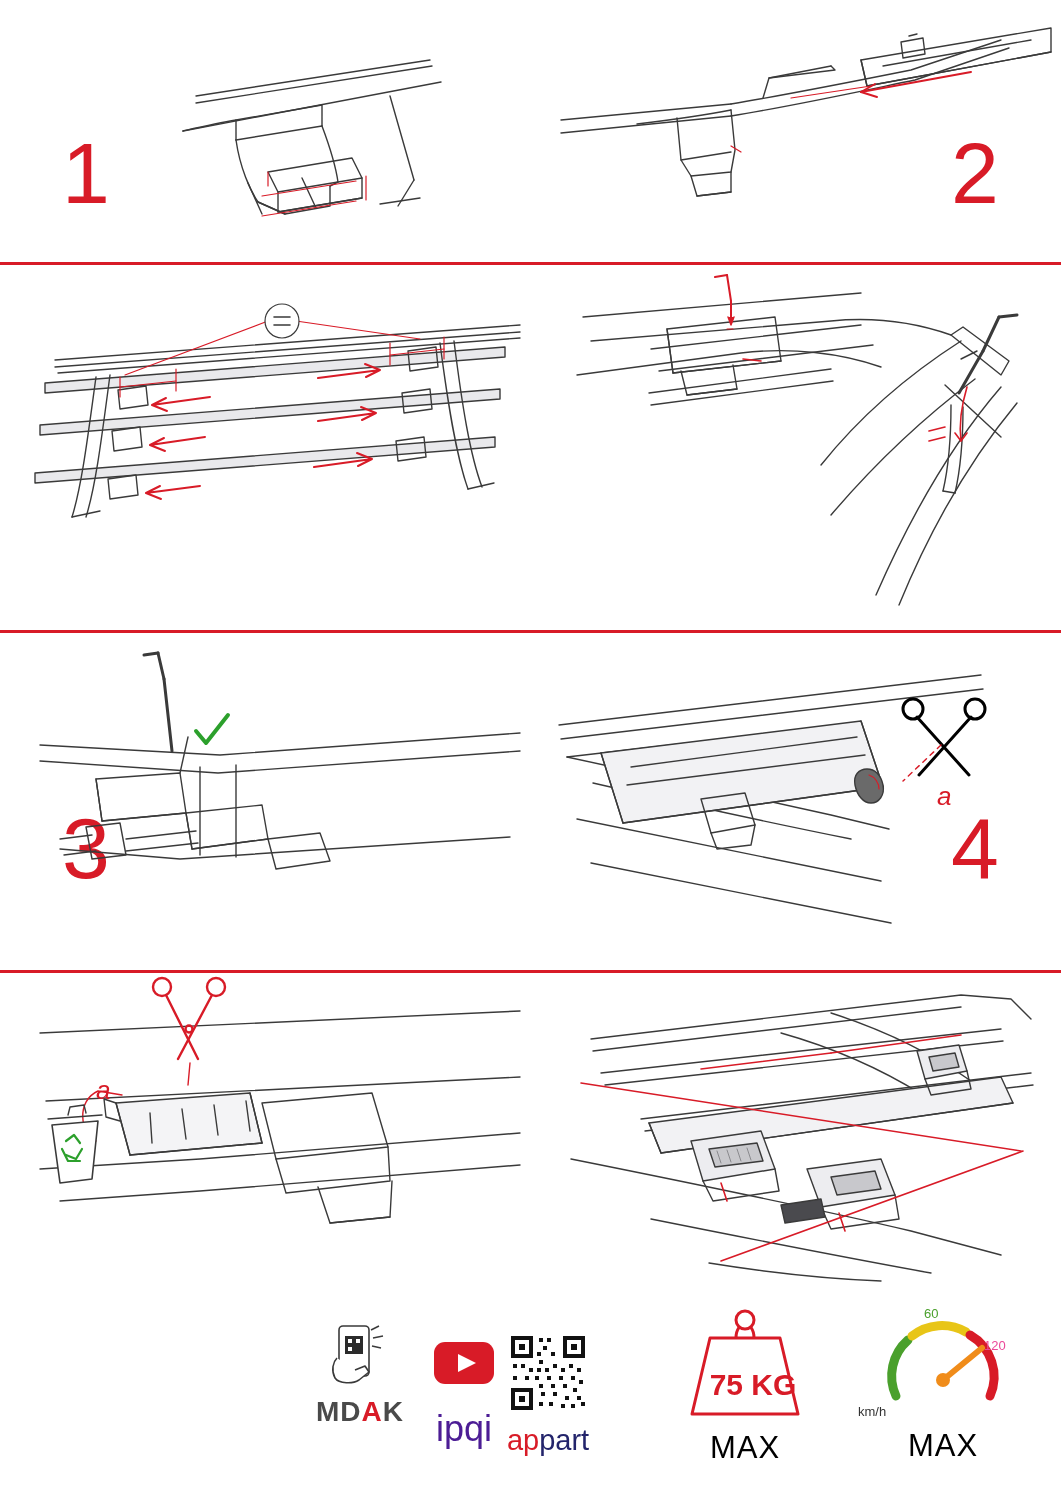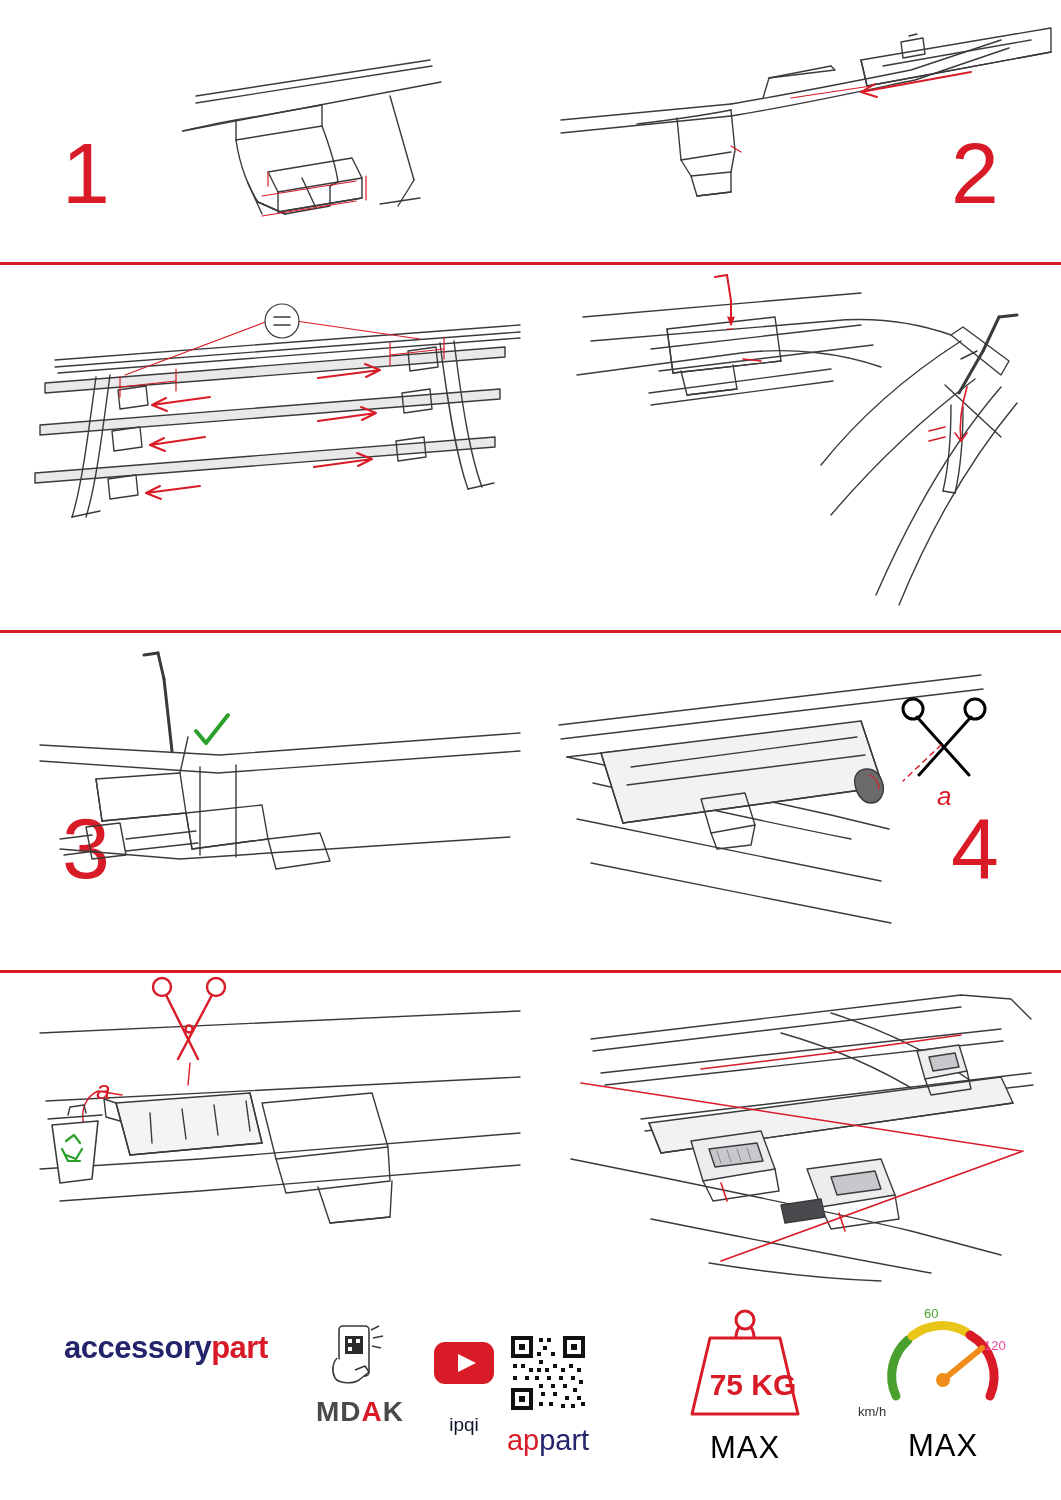--- a/index.html
+++ b/index.html
@@ -43,21 +43,21 @@
     font-family:"Liberation Sans", sans-serif;
     font-size:31px;font-weight:bold;color:#23246b;letter-spacing:-0.5px;
   }
   .brand-acc .red{color:#d81b27;}
 
   .logo-mdak{position:absolute;left:300px;top:42px;width:120px;text-align:center;}
   .mdak-text{font-size:28px;font-weight:bold;color:#4a4a4a;letter-spacing:1px;margin-top:6px;}
   .mdak-text .a{color:#d81b27;}
 
   .logo-ipqi{position:absolute;left:404px;top:60px;width:120px;text-align:center;}
-  .ipqi-text{font-size:19px;color:#0f172a;margin-top:26px;}
+  .ipqi-text{font-size:36px;color:#4c1d95;margin-top:20px;}
 
   .logo-apline{position:absolute;left:478px;top:52px;width:140px;text-align:center;}
   .apline-text{font-size:29px;color:#d81b27;margin-top:8px;}
   .apline-text .dark{color:#23246b;}
 
   .maxweight{position:absolute;left:660px;top:22px;width:170px;text-align:center;}
   .maxweight .label{font-size:31px;letter-spacing:1px;margin-top:4px;}
   .kgtext{
     position:absolute;left:8px;top:64px;width:170px;text-align:center;
     font-size:30px;font-weight:bold;color:#d81b27;letter-spacing:0px;
@@ -398,23 +398,20 @@
           <path d="M308 240 L314 258"></path>
         </g>
       </svg>
     </div>
 
   </div>
 
   <div class="footer">
 
     <div class="brandblock">
-      <div class="brand-acc">
-        <span>accessory</span><span class="red">part</span>
-      </div>
     </div>
 
     <div class="logo-mdak">
       <svg width="74" height="62" viewBox="0 0 74 62" fill="none" stroke="#3a3a3a" stroke-width="1.6" stroke-linejoin="round">
         <rect x="16" y="2" width="30" height="50" rx="4" fill="#fff" stroke="#3a3a3a"></rect>
         <rect x="22" y="12" width="18" height="18" fill="#2b2b2b" stroke="none"></rect>
         <rect x="25" y="15" width="4" height="4" fill="#fff" stroke="none"></rect>
         <rect x="33" y="15" width="4" height="4" fill="#fff" stroke="none"></rect>
         <rect x="25" y="23" width="4" height="4" fill="#fff" stroke="none"></rect>
         <path d="M48 6 L56 2 M50 14 L60 12 M49 22 L58 24" stroke="#3a3a3a" stroke-width="1.4"></path>

